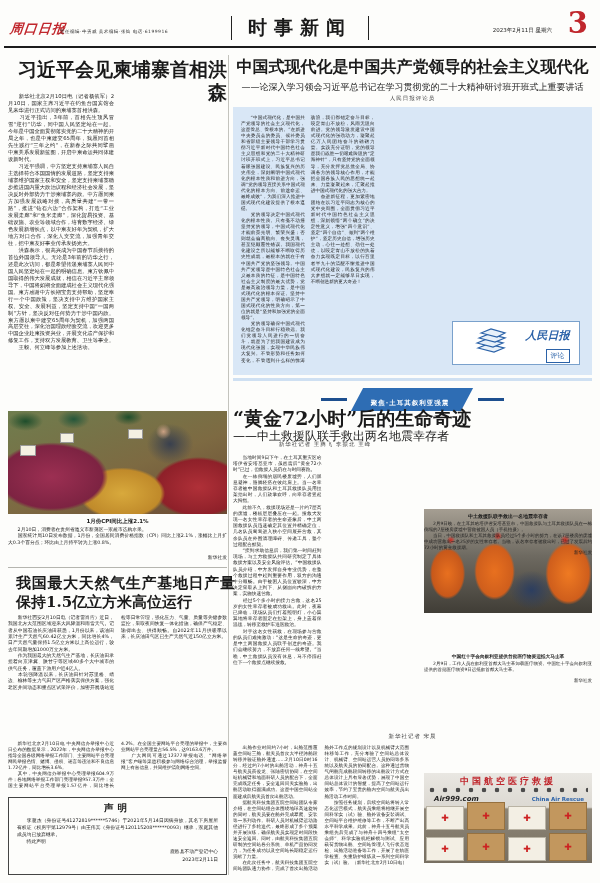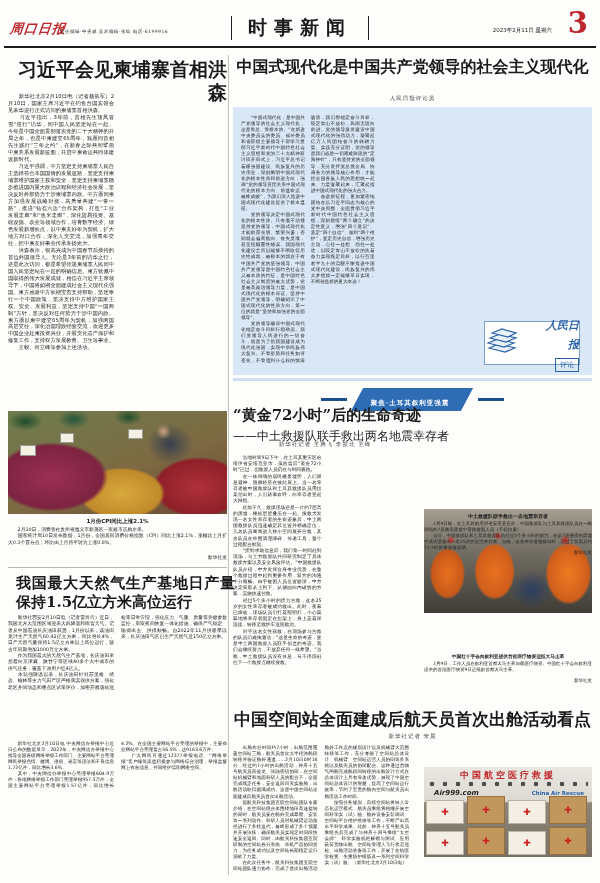--- a/index.html
+++ b/index.html
@@ -28,30 +28,30 @@
   .cols5{column-count:5;column-gap:6px;}
   .cap-title{font-size:5.5px;font-weight:bold;text-align:center;}
   .cap-txt{font-size:4.8px;line-height:1.35;text-align:justify;color:#222;white-space:pre-line;overflow:hidden;}
   .credit{font-size:4.8px;text-align:right;color:#222;}
   .byline{font-size:5.5px;color:#444;text-align:center;letter-spacing:1px;}
   
   .ed-head{font-size:16px;font-weight:bold;text-align:center;font-family:Liberation Mono, monospace;white-space:nowrap;}
   .ed-sub{font-size:9px;text-align:center;color:#222;white-space:nowrap;}
   .blue-box{background:#d9e7f6;padding:8px;box-sizing:border-box;}
   .blue-strip{background:#cfe0f2;height:3px;}
-  .logo-box{position:absolute;right:12px;bottom:10px;width:96px;height:44px;background:#fff;
-            border:1px solid #7aa1cc;display:flex;align-items:center;justify-content:center;gap:18px;box-sizing:border-box;}
+  .logo-box{position:absolute;right:12px;bottom:10px;width:128px;height:44px;background:#fff;
+            border:1px solid #7aa1cc;display:flex;align-items:center;justify-content:center;gap:18px;box-sizing:border-box;padding-left:11px;}
   .logo-paper{font-family:"DejaVu Serif",serif;font-style:italic;font-weight:bold;font-size:11px;color:#2b62a8;}
   .logo-label{font-size:7px;color:#2b62a8;border:1px solid #2b62a8;padding:1px 4px;margin-top:2px;display:inline-block;}
   
   .banner-row{display:flex;align-items:center;justify-content:center;gap:10px;}
   .banner-dash{width:26px;height:3px;background:#1d4f8f;}
   .ribbon{background:#2e6db4;transform:skewX(-28deg);padding:2px 16px;}
   .ribbon span{display:inline-block;transform:skewX(28deg);color:#fff;font-size:6.5px;letter-spacing:1px;font-weight:bold;}
-  .rescue-head{font-size:15px;font-weight:bold;font-family:"DejaVu Serif",serif;text-align:center;white-space:nowrap;}
+  .rescue-head{font-size:19px;font-weight:bold;font-family:"DejaVu Serif",serif;text-align:center;white-space:nowrap;}
   .rescue-sub{font-size:12px;text-align:center;white-space:nowrap;}
   .space-head{font-size:17px;font-weight:bold;font-family:"DejaVu Serif",serif;text-align:center;white-space:nowrap;}
   
   .photo{overflow:hidden;position:relative;}
   .photo-market{background:
       radial-gradient(ellipse 22px 12px at 8% 10%, #1e4d2b 0%, rgba(30,77,43,0) 80%),
       radial-gradient(ellipse 20px 12px at 30% 8%, #24563a 0%, rgba(36,86,58,0) 80%),
       radial-gradient(ellipse 18px 10px at 55% 6%, #1e4d2b 0%, rgba(30,77,43,0) 80%),
       radial-gradient(circle 9px at 71% 20%, #caa183 0%, rgba(202,161,131,0) 85%),
       radial-gradient(ellipse 30px 26px at 74% 32%, #39404e 0%, rgba(57,64,78,0) 78%),
@@ -62,21 +62,21 @@
   .price-tag{position:absolute;background:#f4f0e2;border:1px solid #999;}
   .photo-rescue{background:
       radial-gradient(circle 5px at 16% 30%, #d42b20 0%, rgba(212,43,32,0) 85%),
       radial-gradient(circle 5px at 44% 26%, #d42b20 0%, rgba(212,43,32,0) 85%),
       radial-gradient(circle 6px at 84% 30%, #d42b20 0%, rgba(212,43,32,0) 85%),
       radial-gradient(ellipse 26px 38px at 14% 62%, #e8701f 0%, #c7581a 60%, rgba(199,88,26,0) 68%),
       radial-gradient(ellipse 30px 42px at 42% 60%, #e8701f 0%, #cf5e1c 60%, rgba(207,94,28,0) 68%),
       radial-gradient(ellipse 34px 46px at 86% 62%, #ef7a22 0%, #cf5e1c 60%, rgba(207,94,28,0) 68%),
       radial-gradient(ellipse 30px 26px at 64% 78%, #2c3e60 0%, rgba(44,62,96,0) 75%),
       linear-gradient(180deg, #a59e92 0%, #6e6a61 45%, #403d36 100%);}
-  .photo-aid{background:linear-gradient(180deg,#e9e7e2 0%,#dcd9d2 38%,#8e8677 40%,#776f61 100%);}
+  .photo-aid{background:linear-gradient(180deg,#e9e7e2 0%,#dcd9d2 38%,#8e8677 40%,#776f61 100%);margin-top:6px;}
   .plane-title{position:absolute;top:2px;left:0;right:0;text-align:center;font-size:9px;font-weight:bold;
                color:#c0272d;letter-spacing:3px;white-space:nowrap;overflow:hidden;}
   .windows{position:absolute;top:14px;left:4px;right:4px;height:7px;
            background:radial-gradient(circle 2px at 4px 3px, #4c4c4c 2px, rgba(0,0,0,0) 2.6px);
            background-size:13px 7px;background-repeat:repeat-x;}
   .plane-text1{position:absolute;top:22px;left:10px;font-size:7px;font-weight:bold;font-style:italic;color:#222;}
   .plane-text2{position:absolute;top:23px;right:8px;font-size:5.5px;font-weight:bold;color:#2b62a8;}
   .crates{position:absolute;left:2px;right:2px;bottom:2px;display:flex;flex-wrap:wrap;gap:3px;align-items:flex-end;}
   .crate{width:36px;height:22px;background:#f3efe4;border:1px solid #b9b3a4;display:flex;align-items:center;justify-content:center;}
   .crate.tan{background:#c2975e;border-color:#96713f;height:26px;}
@@ -124,22 +124,30 @@
 
   <div class="abs headline-md" style="left:16px;top:574px;width:219px;">我国最大天然气生产基地日产量保持1.5亿立方米高位运行</div>
   <div class="abs body-txt cols2" style="left:8px;top:615px;width:219px;height:80px;font-size:4.8px;">　　新华社西安2月10日电（记者雷肖霄）近日，我国北方大范围区域迎来大风降温和雨雪天气。记者从中国石油长庆油田获悉，1月份以来，该油田累计生产天然气60.42亿立方米，同比增长4%，日产天然气量保持1.5亿立方米以上高位运行，较去年同期增加1000万立方米。
 　　作为我国最大的天然气生产基地，长庆油田承担着向京津冀、陕甘宁等区域40多个大中城市的供气任务，覆盖下游用户近4亿人。
 　　本轮强降温以来，长庆油田针对苏里格、靖边、榆林等主力气田产区严格落实保供方案，强化老区井间动态和重点区试采评价，加密开展场站巡检等日常管理，强化压力、气量、质量等关键参数监控，采取夜间恢复一体化措施，确保产气稳定、输得出去、供得顺畅。自2022年11月供暖季以来，长庆油田气区已生产天然气近150亿立方米。</div>
 
   <div class="abs body-txt cols2" style="left:8px;top:741px;width:219px;height:50px;font-size:4.6px;">　　新华社北京2月10日电 中央网信办举报中心近日公布的数据显示，2022年，中央网信办举报中心指导全国各级网络举报工作部门、主要网站平台受理网民举报色情、赌博、侵权、谣言等违法和不良信息1.72亿件，同比增长3.6%。
 　　其中，中央网信办举报中心受理举报604.9万件；各地网络举报工作部门受理举报957.3万件；全国主要网站平台受理举报1.57亿件，同比增长4.2%。在全国主要网站平台受理的举报中，主要商业网站平台受理量占56.5%，达9163.6万件。
 　　广大网民可通过12377举报电话、“网络举报”客户端等渠道积极参与网络综合治理，举报监督网上有害信息，共同维护清朗网络空间。</div>
 
+  <div class="abs notice" style="left:8px;top:797px;width:219px;height:78px;">
+    <div class="notice-title">声明</div>
+    <div class="notice-body">　　李慧杰（身份证号41272819******5746）于2021年5月14日因病身故，其名下房屋所有权证（权房宇第12979号）由王伟宾（身份证号120115208******0093）继承，家庭其他成员均已放弃继承。
+　　特此声明</div>
+    <div class="notice-sign">鹿邑县不动产登记中心</div>
+    <div class="notice-sign">2023年2月11日</div>
+  </div>
 
   <div class="abs ed-head" style="left:233px;top:57px;width:359px;">中国式现代化是中国共产党领导的社会主义现代化</div>
+  <div class="abs ed-sub" style="left:233px;top:81px;width:359px;">——论深入学习领会习近平总书记在学习贯彻党的二十大精神研讨班开班式上重要讲话</div>
   <div class="abs byline" style="left:233px;top:95px;width:359px;">人民日报评论员</div>
   <div class="abs blue-box" style="left:233px;top:107px;width:359px;height:268px;">
     <div class="body-txt cols5" style="height:100%;font-size:4.6px;">　　“中国式现代化，是中国共产党领导的社会主义现代化，这是管总、管根本的。”在新进中央委员会的委员、候补委员和省部级主要领导干部学习贯彻习近平新时代中国特色社会主义思想和党的二十大精神研讨班开班式上，习近平总书记着眼强国建设、民族复兴的历史伟业，深刻阐明中国式现代化的根本性质和前进方向，强调“党的领导直接关系中国式现代化的根本方向、前途命运、最终成败”，为我们深入推进中国式现代化建设提供了根本遵循。
 　　党的领导决定中国式现代化的根本性质。只有毫不动摇坚持党的领导，中国式现代化才能前景光明、繁荣兴盛；否则就会偏离航向、丧失灵魂，甚至犯颠覆性错误。我国现代化建设之所以能够不断取得历史性成就，最根本的就在于有中国共产党的坚强领导。中国共产党领导是中国特色社会主义最本质的特征，是中国特色社会主义制度的最大优势，党是最高政治领导力量，是中国式现代化的根本保证。坚持中国共产党领导，明确昭示了中国式现代化的性质方向，第一位的就是“坚持和加强党的全面领导”。
 　　党的领导确保中国式现代化锚定奋斗目标行稳致远。我们党领导人民进行的一切奋斗，就是为了把我国建设成为现代化强国，实现中华民族伟大复兴。不管形势和任务如何变化，不管遇到什么样的惊涛骇浪，我们都锚定奋斗目标，咬定青山不放松，风雨无阻向前进。党的领导激发建设中国式现代化的强劲动力，凝聚起亿万人民团结奋斗的磅礴力量。实践充分证明，党的领导是我们战胜一切艰难险阻的“定海神针”，只有坚持党的全面领导，充分发挥党总揽全局、协调各方的领导核心作用，才能把全国各族人民的思想统一起来、力量凝聚起来，汇聚起推进中国式现代化的强大合力。
 　　奋进新征程，更加紧密地团结在以习近平同志为核心的党中央周围，全面贯彻习近平新时代中国特色社会主义思想，深刻领悟“两个确立”的决定性意义，增强“四个意识”、坚定“四个自信”、做到“两个维护”，坚定历史自信，增强历史主动，心往一处想、劲往一处使，以咬定青山不放松的执着奋力实现既定目标，以行百里者半九十的清醒不懈推进中国式现代化建设，民族复兴的伟大梦想就一定能够早日实现，不断创造新的更大奇迹！</div>
     <div class="logo-box">
       <span>
         <svg width="34" height="30" viewBox="0 0 34 30">
           <g fill="#e8f1fa" stroke="#2b62a8" stroke-width="1.2">
@@ -211,20 +219,19 @@
         </div>
       <div class="crate tan">
           <span class="cross">✚</span>
         </div>
     </div>
   </div>
   <div class="abs cap-title" style="left:424px;top:653px;width:168px;font-size:4.7px;">中国红十字会向叙利亚提供首批医疗物资运抵大马士革</div>
   <div class="abs cap-txt" style="left:424px;top:661px;width:168px;height:18px;font-size:4.5px;">　　2月9日，工作人员在叙利亚首都大马士革卸载医疗物资。中国红十字会向叙利亚提供的首批医疗物资9日运抵叙首都大马士革。</div>
   <div class="abs credit" style="left:424px;top:678px;width:168px;font-size:4.5px;">新华社发</div>
 
-  <div class="abs space-head" style="left:233px;top:708px;width:359px;">中国空间站全面建成后航天员首次出舱活动看点</div>
   <div class="abs byline" style="left:233px;top:733px;width:359px;">新华社记者 宋晨</div>
   <div class="abs body-txt cols4" style="left:233px;top:745px;width:359px;height:130px;font-size:4.6px;">　　出舱作业时间约7小时，出舱范围覆盖空间站三舱，航天员首次大半径跨舱段转移并验证舱外通道……2月10日0时16分，经过约7小时的出舱活动，神舟十五号航天员费俊龙、张陆密切协同，在空间站机械臂和地面科研人员的配合下，全面完成既定任务，安全返回问天实验舱，出舱活动取得圆满成功。这是中国空间站全面建成后航天员首次出舱活动。
 　　据航天科技集团五院空间站团队专家介绍，在空间站组合体围绕地球高速旋转的同时，航天员要在舱外完成攀爬、安装等一系列动作。科研人员对机械臂运动路径进行了多轮迭代，最终形成了多个预案并开展演练，确保航天员实现定时间段快速安全返回。同时，由航天科技集团五院研制的空间站各分系统、单机产品协同发力，为任务成功以及空间站长期稳定运行贡献了力量。
 　　在此次任务中，航天科技集团五院空间站团队通力协作，完成了首次出舱活动舱外工作点的规划设计以及机械臂大范围转移等工作，充分考验了空间站总体设计、机械臂、空间站运营人员协同等多系统以及航天员的协同配合。这种通过货物气闸舱完成舱段间转移的出舱设计方式在总体设计上具有显著优势，展现了中国空间站总体设计的智慧，提高了空间站运行效率，节约了宝贵的舱内空间与航天员出舱活动工作时间。
 　　按照任务规划，后续空间站将转入常态化运营模式，航天员乘组将相继开展空间科学实（试）验、舱外设备安装调试、空间站平台维护维修等工作，不断产出高水平科学成果。此前，神舟十五号航天员乘组先后完成了与神舟十四号乘组“太空会师”、科学实验机柜解锁与测试、应用载荷货物出舱、空间站管理人飞行状态巡检、出舱活动准备等工作，开展了在轨医学检查、失重防护锻炼及一系列空间科学实（试）验。（新华社北京2月10日电）</div>
 
 </div>
 
 </body></html>

